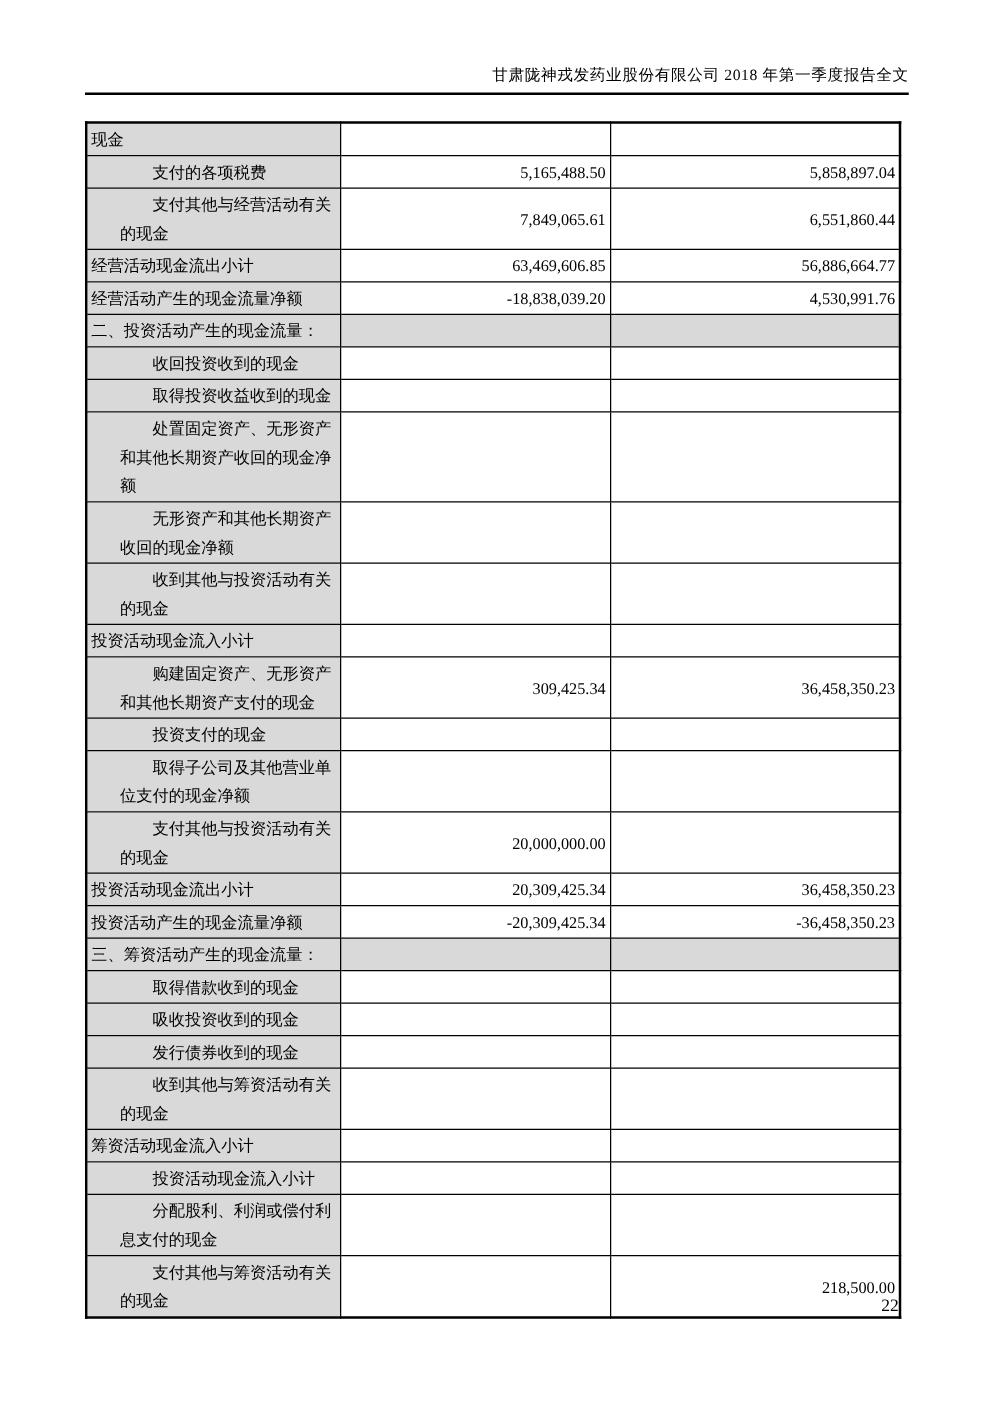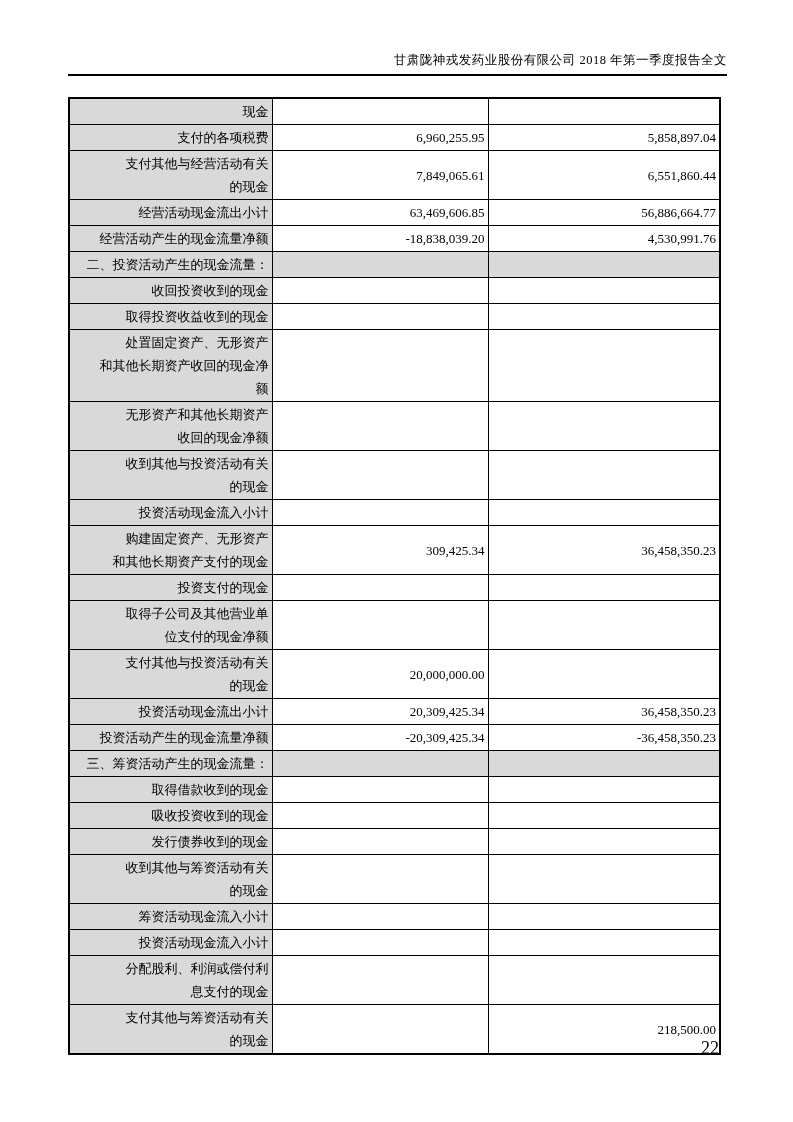--- a/index.html
+++ b/index.html
@@ -50,42 +50,42 @@
   table.cashflow td {
     border: 1px solid #000000;
     font-size: 13px;
     line-height: 23px;
     padding: 1px 3px;
     vertical-align: middle;
     overflow: hidden;
   }
   td.label {
     background: var(--shade, #d9d9d9);
-    text-align: right;
+    text-align: left;
     word-break: break-all;
   }
   td.label.indent {
     text-indent: 2em;
     padding-left: 26px;
   }
   td.num {
     background: #ffffff;
     text-align: right;
     font-size: 12.5px;
   }
   tr.section td.num {
     background: var(--shade, #d9d9d9);
   }
   .page-number {
     position: absolute;
     top: 1038px;
     left: 68px;
     width: 651px;
     text-align: right;
-    font-size: 18px;
+    font-size: 14px;
   }
 </style>
 </head>
 <body>
 
 <div class="page">
 
   <div class="header">
     <div class="header-text">甘肃陇神戎发药业股份有限公司 2018 年第一季度报告全文</div>
     <div class="header-rule"></div>
@@ -98,21 +98,21 @@
       <col class="c3">
     </colgroup>
     <tbody id="cashflow-body">
         <tr>
           <td class="label">现金</td>
           <td class="num"></td>
           <td class="num"></td>
         </tr>
         <tr>
           <td class="label indent">支付的各项税费</td>
-          <td class="num">6,960,255.95</td>
+          <td class="num">5,165,488.50</td>
           <td class="num">5,858,897.04</td>
         </tr>
         <tr>
           <td class="label indent">支付其他与经营活动有关的现金</td>
           <td class="num">7,849,065.61</td>
           <td class="num">6,551,860.44</td>
         </tr>
         <tr>
           <td class="label">经营活动现金流出小计</td>
           <td class="num">63,469,606.85</td>

